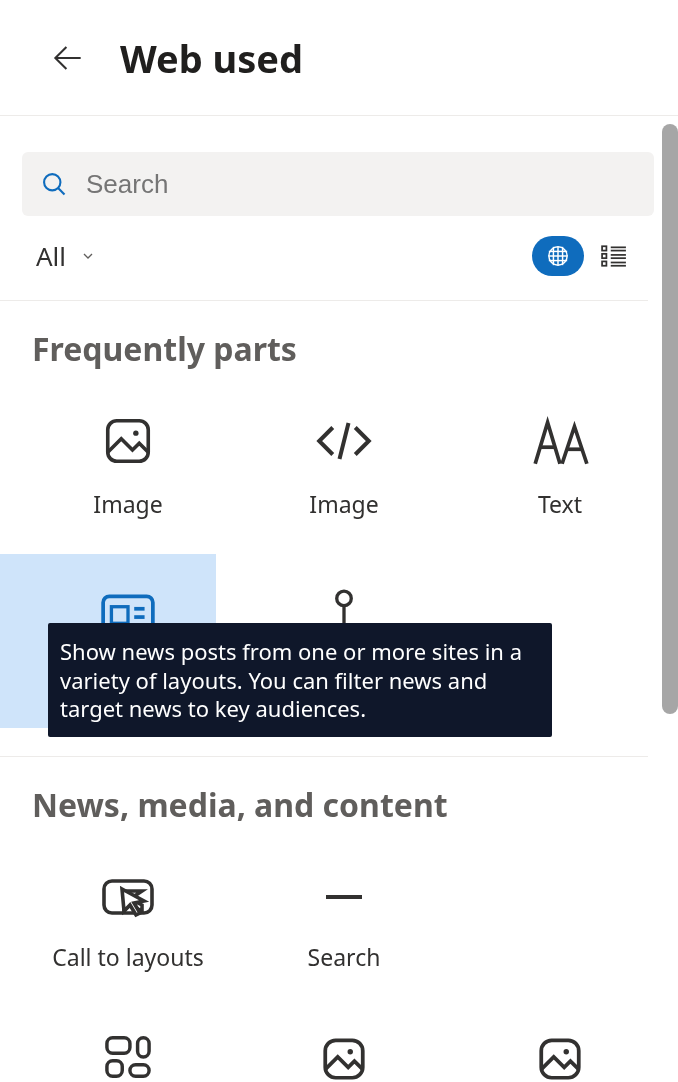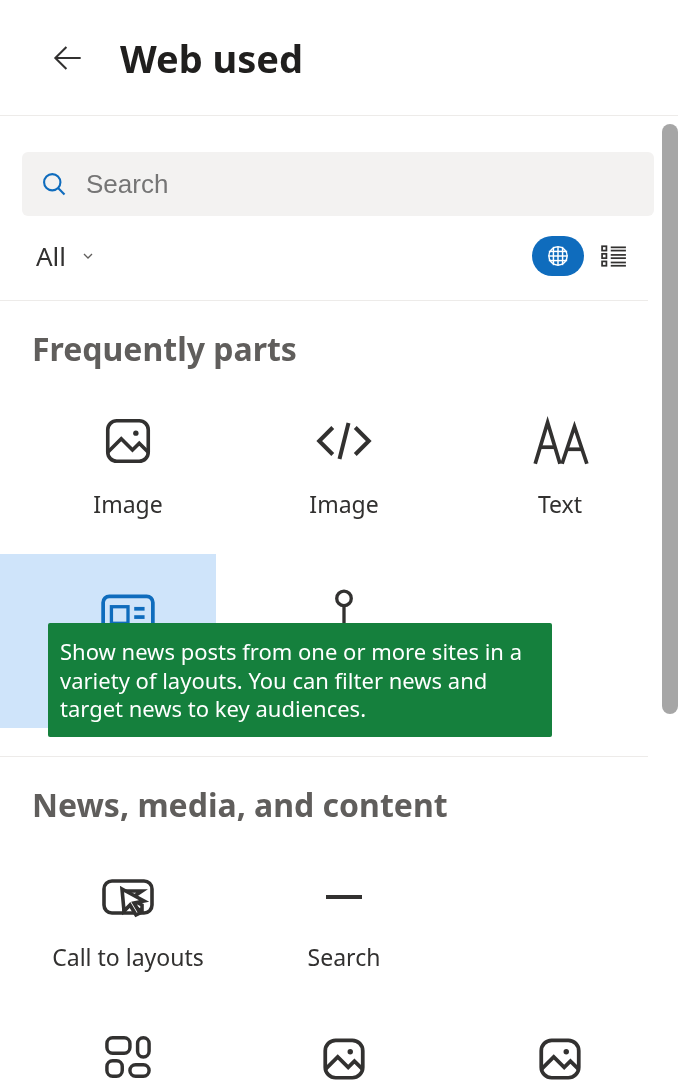--- a/index.html
+++ b/index.html
@@ -86,21 +86,21 @@
   }
   .card.selected { background: #cfe4fa; }
   .card .label { font-size: 23px; color: #323130; text-align:center; }
   .card.selected .label { color: #0f6cbd; font-weight: 400; }
   .card svg { color: #323130; }
   .card.selected svg { color: #0f6cbd; }
   .tooltip {
     position: absolute;
     left: 48px; top: 507px;
     width: 504px;
-    background: #15803d; color: #fff;
+    background: #0f172a; color: #fff;
     font-size: 22px; line-height: 1.3;
     padding: 14px 12px 14px 12px;
     border-radius: 2px;
     z-index: 10;
   }
   .second-grid .card { height: 174px; }
   .partial-row { height: 80px; overflow: hidden; }
   .partial-row .card { height: 174px; justify-content: flex-start; padding-top: 24px;}
 </style>
 </head>

